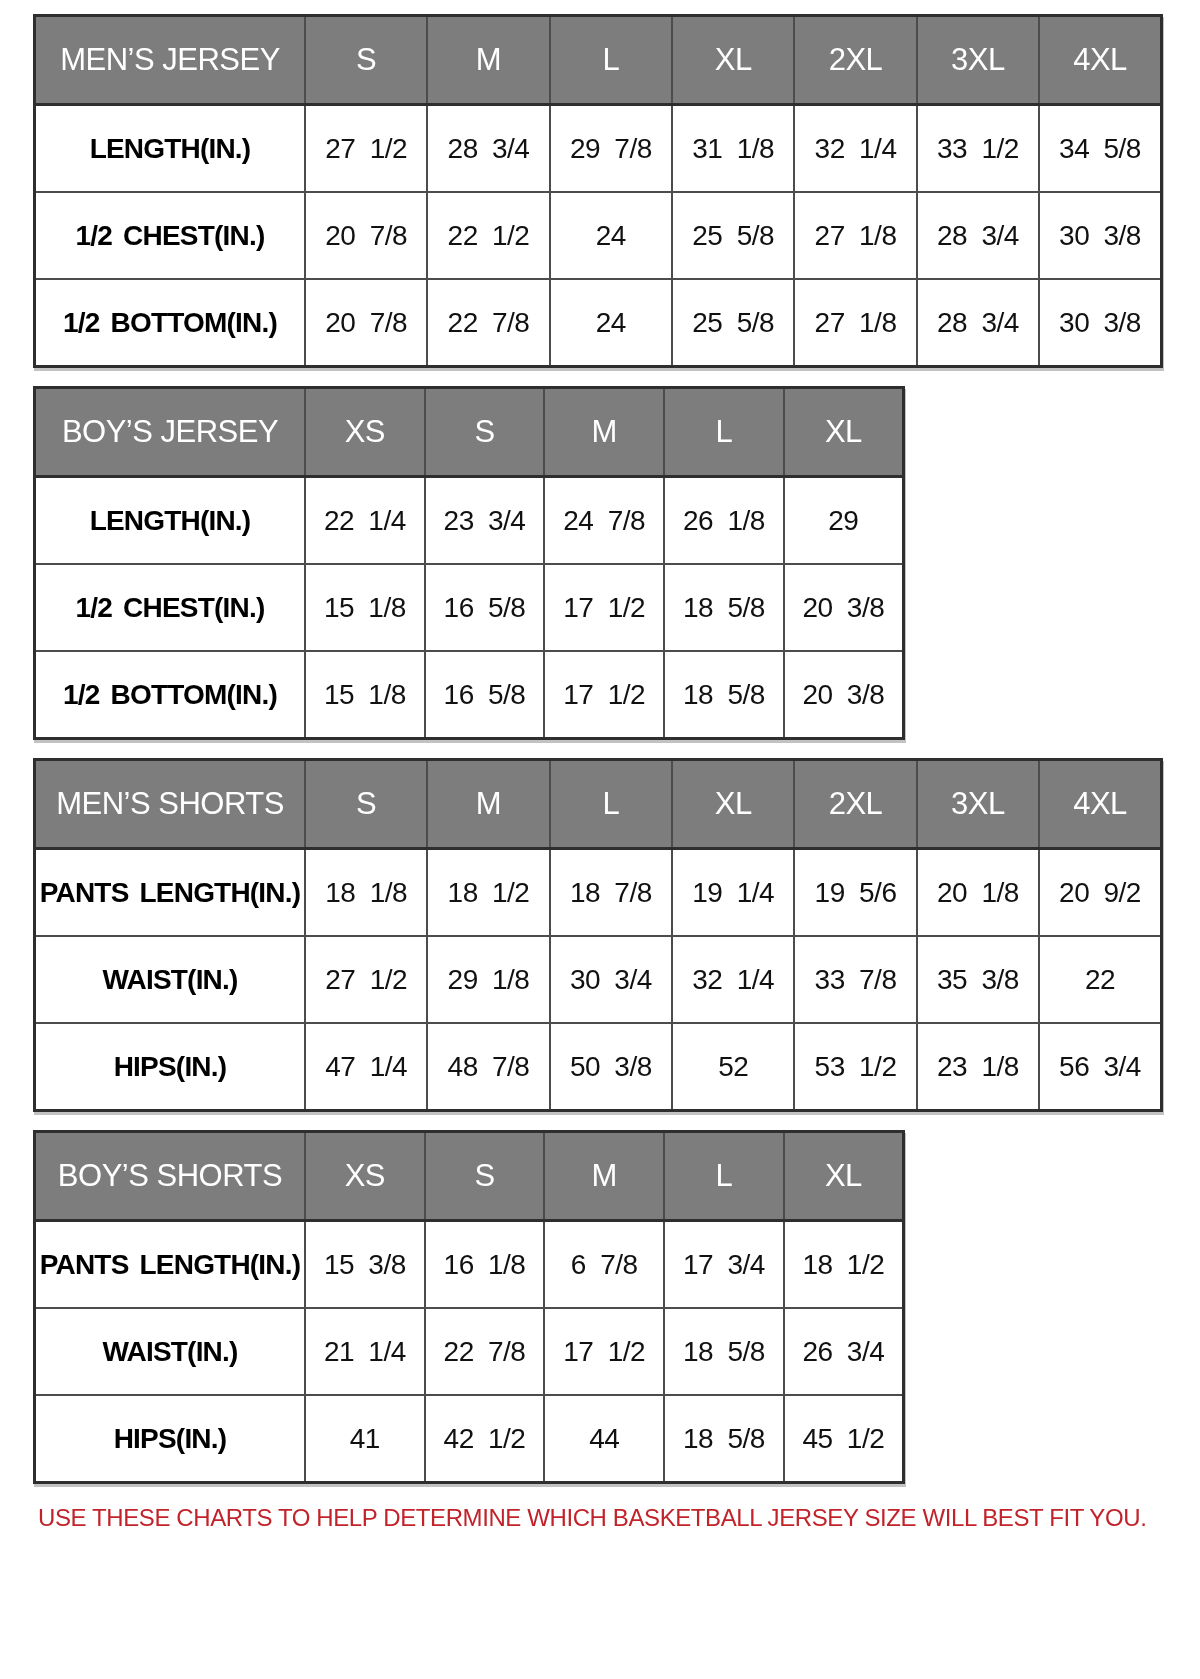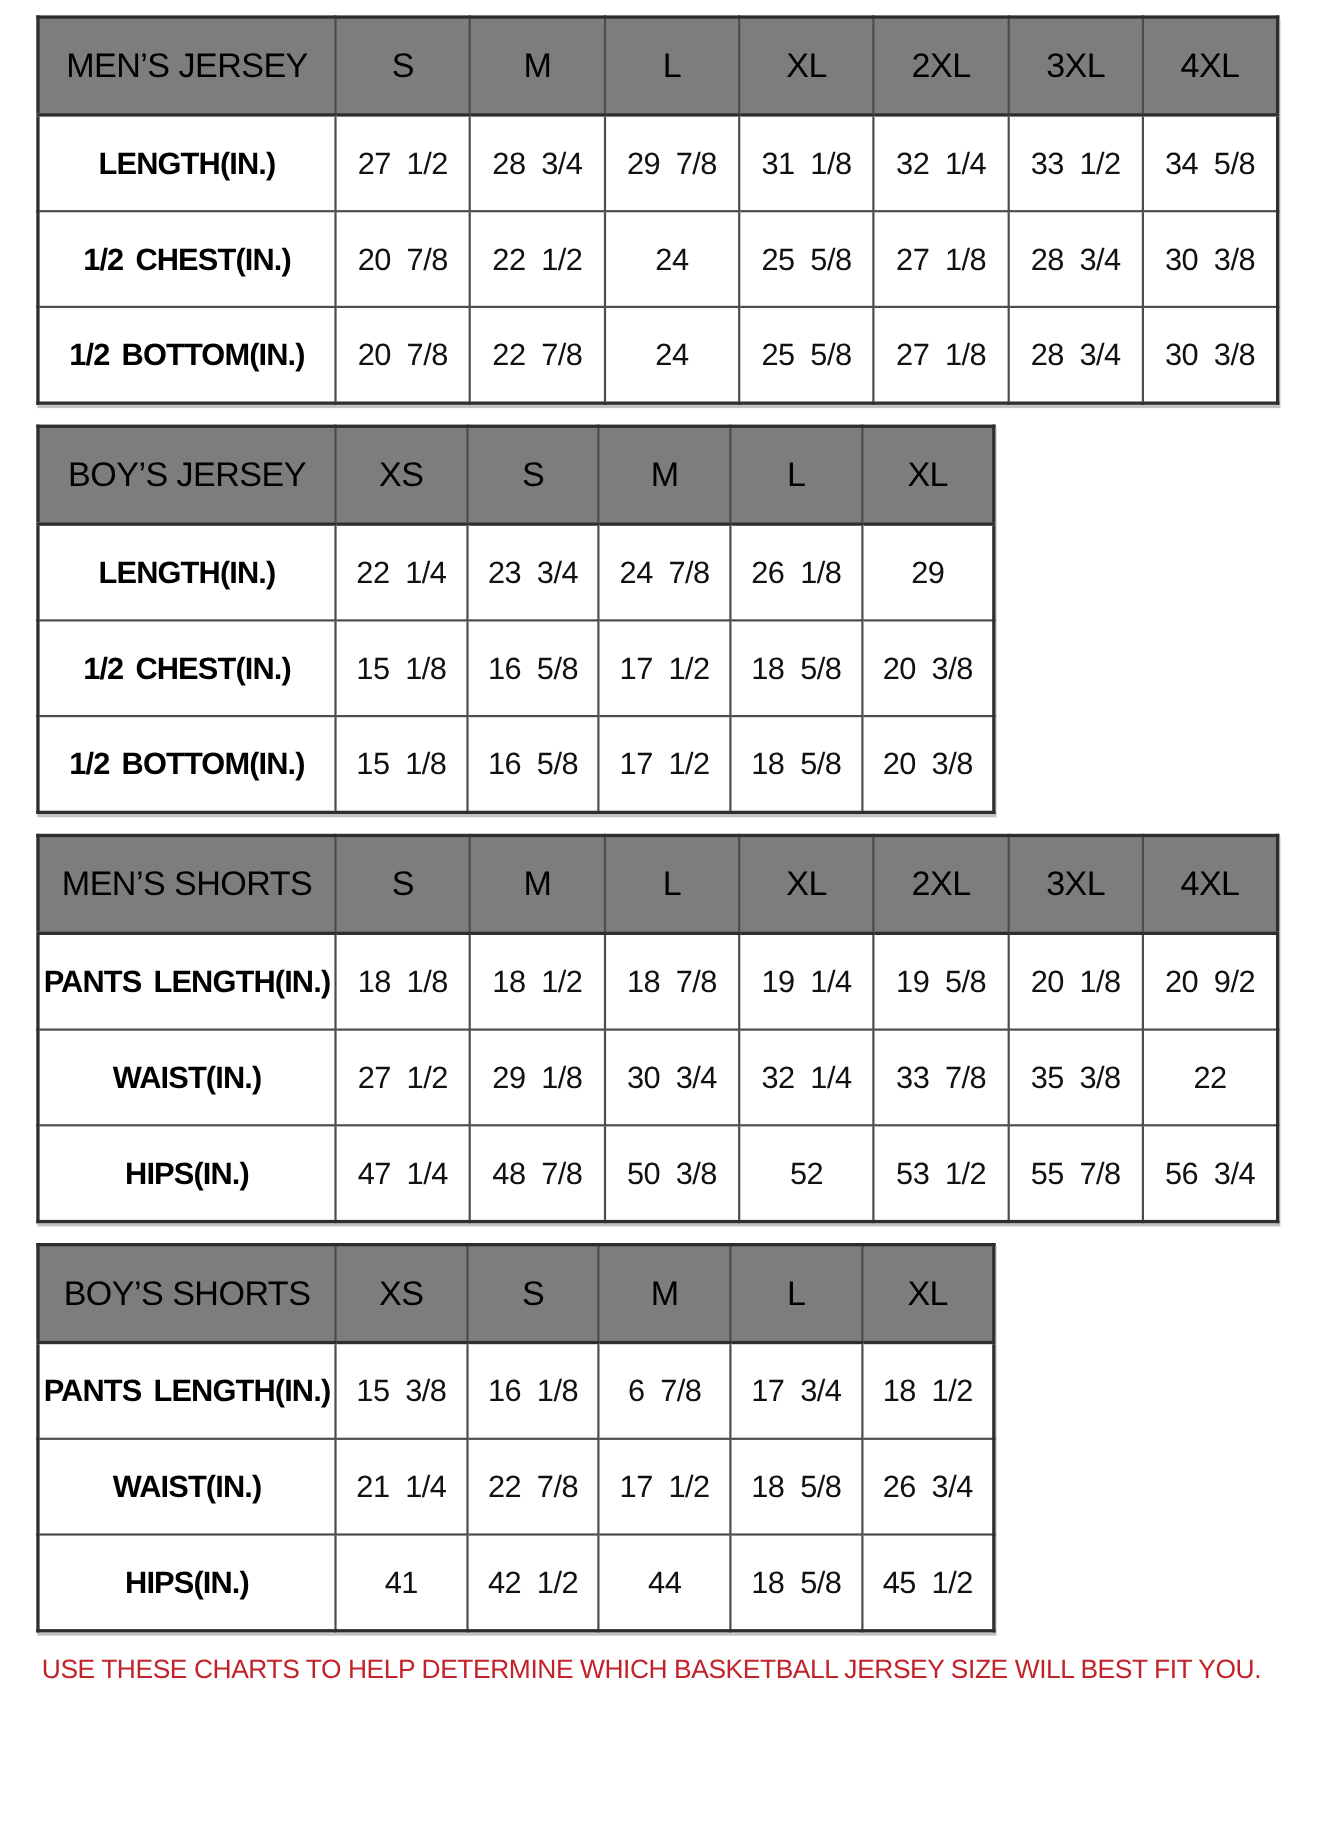--- a/index.html
+++ b/index.html
@@ -54,21 +54,21 @@
 
   .size-table th, .size-table td {
     border: 2px solid #4c4c4c;
     text-align: center;
     vertical-align: middle;
     letter-spacing: -0.5px;
   }
 
   .size-table thead th {
     background: #7d7d7d;
-    color: #000000;
+    color: #ffffff;
     font-weight: 400;
     font-size: 31px;
     height: 86px;
     border-bottom: 3px solid #2e2e2e;
     padding: 0 2px;
   }
   .size-table thead th:first-child { width: 264px; }
 
   .size-table tbody th {
     font-weight: 700;
@@ -196,42 +196,42 @@
           <th>4XL</th>
         </tr>
       </thead>
       <tbody>
         <tr>
           <th scope="row">PANTS LENGTH(IN.)</th>
           <td>18 1/8</td>
           <td>18 1/2</td>
           <td>18 7/8</td>
           <td>19 1/4</td>
-          <td>19 5/8</td>
+          <td>19 5/6</td>
           <td>20 1/8</td>
           <td>20 9/2</td>
         </tr>
         <tr>
           <th scope="row">WAIST(IN.)</th>
           <td>27 1/2</td>
           <td>29 1/8</td>
           <td>30 3/4</td>
           <td>32 1/4</td>
           <td>33 7/8</td>
           <td>35 3/8</td>
           <td>22</td>
         </tr>
         <tr>
           <th scope="row">HIPS(IN.)</th>
           <td>47 1/4</td>
           <td>48 7/8</td>
           <td>50 3/8</td>
           <td>52</td>
           <td>53 1/2</td>
-          <td>55 7/8</td>
+          <td>23 1/8</td>
           <td>56 3/4</td>
         </tr>
       </tbody>
     </table>
 
   <table class="size-table narrow">
       <thead>
         <tr>
           <th>BOY’S SHORTS</th>
           <th>XS</th>

